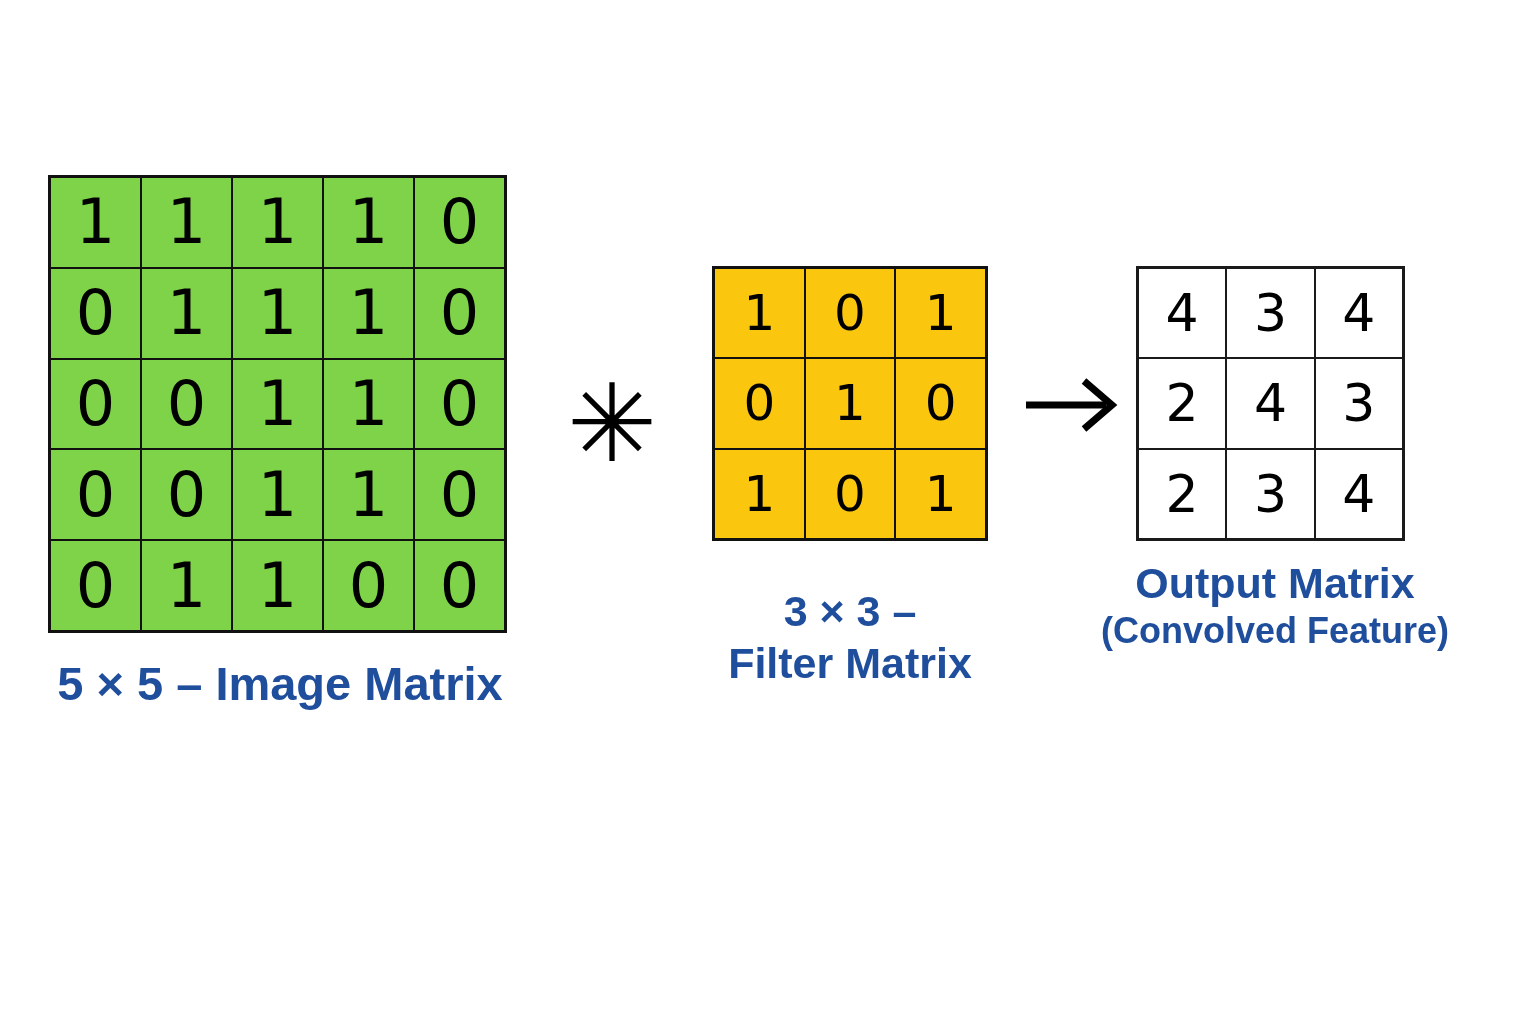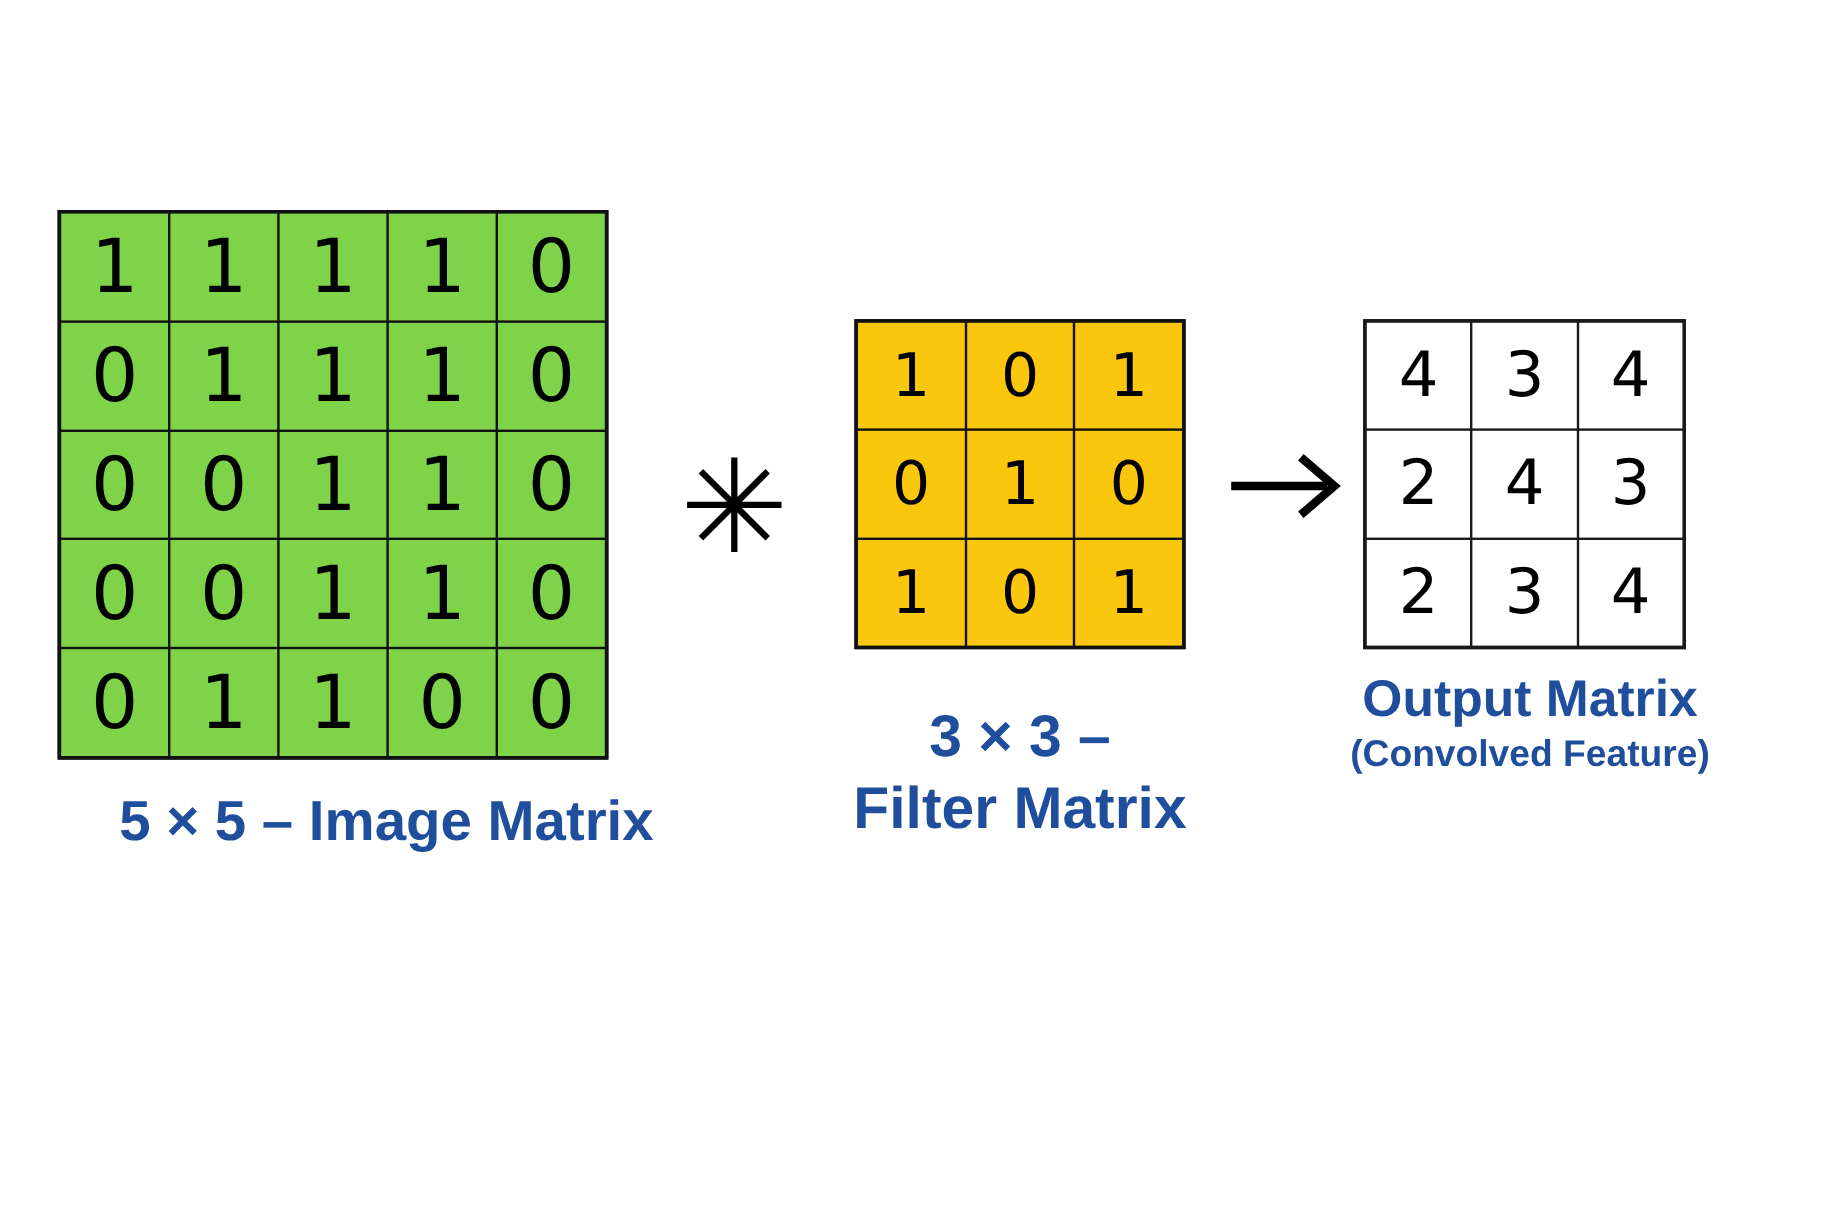--- a/index.html
+++ b/index.html
@@ -129,39 +129,38 @@
     user-select: none;
   }
   .label .line { display: block; }
 
   #image-matrix-label {
     left: 0px;
     top: 655px;
     width: 560px;
     font-size: 47px;
     line-height: 1.22;
-    padding-left: 42px;
   }
 
   #filter-matrix-label {
     left: 690px;
     top: 585px;
     width: 320px;
-    font-size: 49px;
+    font-size: 43px;
     line-height: 1.22;
   }
 
   #output-matrix-label {
     left: 1040px;
     top: 557px;
     width: 470px;
     font-size: 43px;
     line-height: 1.22;
   }
-  #output-matrix-label .sub { font-size: 31px; }
+  #output-matrix-label .sub { font-size: 36px; }
 </style>
 </head>
 <body>
 
 <div id="stage">
 
   <div class="matrix" id="image-matrix">
       <div class="cell">1</div>
       <div class="cell">1</div>
       <div class="cell">1</div>

